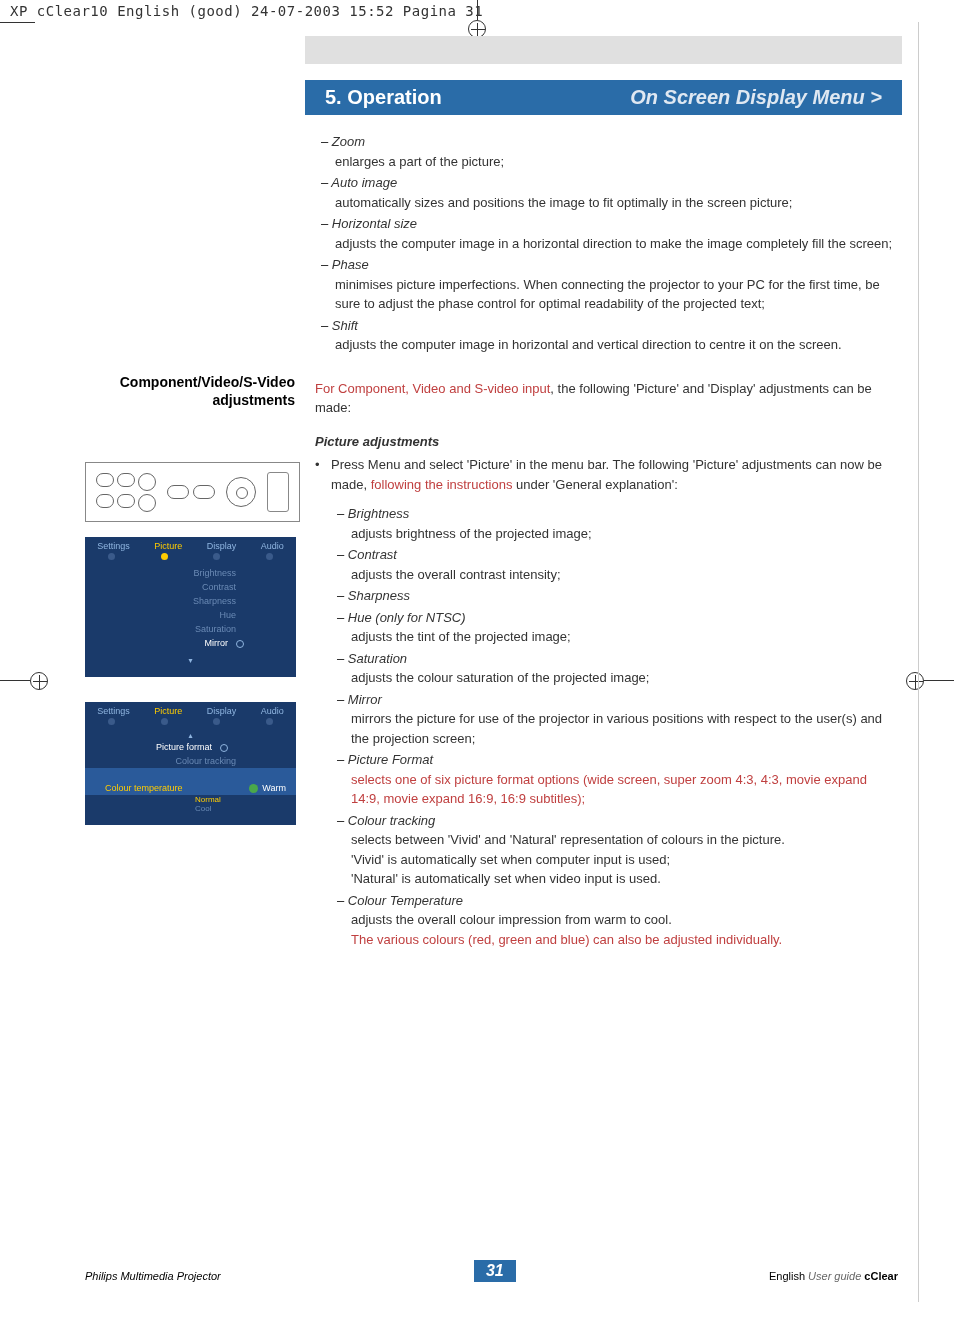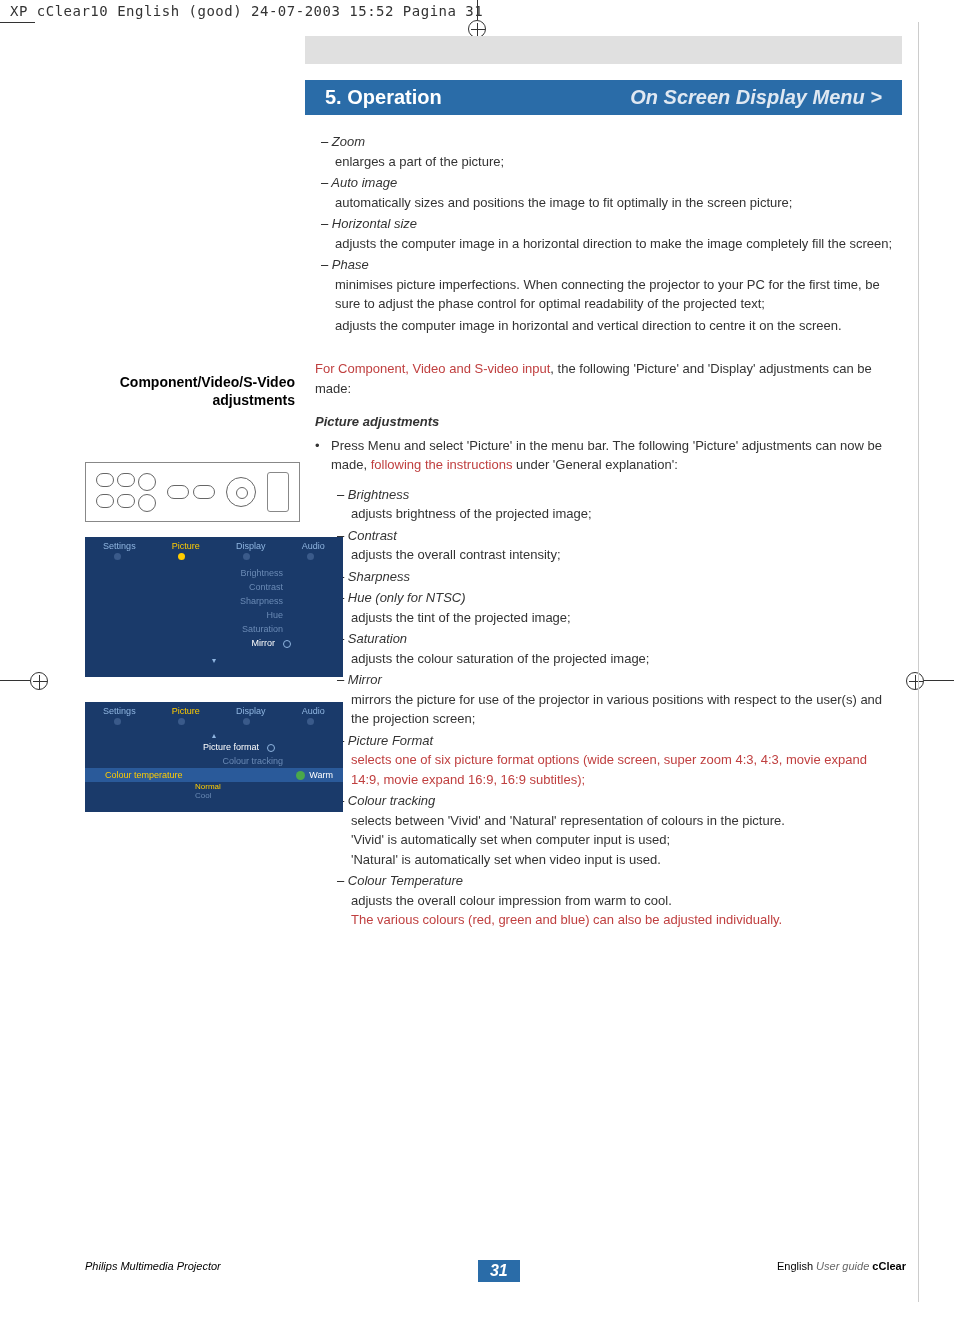--- a/index.html
+++ b/index.html
@@ -170,21 +170,21 @@
       border:1px solid #666;border-radius:50%;
     }
     .remote-grid {
       display: grid;
       grid-template-columns: repeat(3, 18px);
       grid-gap: 3px;
     }
     .menu-screenshot {
       position: absolute;
       left: 50px;
-      width: 258px;
+      width: 211px;
       background: #1a3a6a;
       color: #fff;
       font-size: 9px;
       padding: 4px 0 12px;
     }
     .menu-tabs {
       display: flex;
       justify-content: space-around;
       color: #8fb5e0;
       margin-bottom: 2px;
@@ -200,33 +200,33 @@
       text-align: right;
       padding: 2px 60px 2px 0;
       color: #6a8ab5;
     }
     .menu-item.active { color: #fff; }
     .menu-item.highlight-row {
       background: #2a5a9a;
       color: #ffcc00;
       display: flex;
       justify-content: space-between;
-      padding: 2px 10px 2px 20px;
+      padding: 15px 10px 2px 20px;
     }
     .submenu { margin-left: 110px; color: #ffcc00; font-size: 8px; }
     .submenu .dim { color: #6a8ab5; }
     .footer {
       position: absolute;
       bottom: 20px;
       left: 50px;
-      right: 12px;
+      right: 20px;
       display: flex;
       justify-content: space-between;
       font-size: 11px;
-      align-items: flex-start;
+      align-items: flex-end;
     }
     .footer-left { font-style: italic; }
     .page-num {
       background: #2a6ca8;
       color: #fff;
       font-weight: bold;
       font-style: italic;
       padding: 2px 12px;
       font-size: 16px;
     }
@@ -284,20 +284,21 @@
         </div>
         <div class="def-item">
           <div class="def-label term">– Horizontal size</div>
           <div class="def-desc">adjusts the computer image in a horizontal direction to make the image completely fill the screen;</div>
         </div>
         <div class="def-item">
           <div class="def-label term">– Phase</div>
           <div class="def-desc">minimises picture imperfections. When connecting the projector to your PC for the first time, be sure to adjust the phase control for optimal readability of the projected text;</div>
         </div>
         <div class="def-item">
+          <div class="def-label term">– Shift</div>
           <div class="def-desc">adjusts the computer image in horizontal and vertical direction to centre it on the screen.</div>
         </div>
       </div>
 
     <div style="height:22px"></div>
 
     <div class="para">
       <span class="highlight">For Component, Video and S-video input</span><span>, the following 'Picture' and 'Display' adjustments can be made:</span>
     </div>
 

